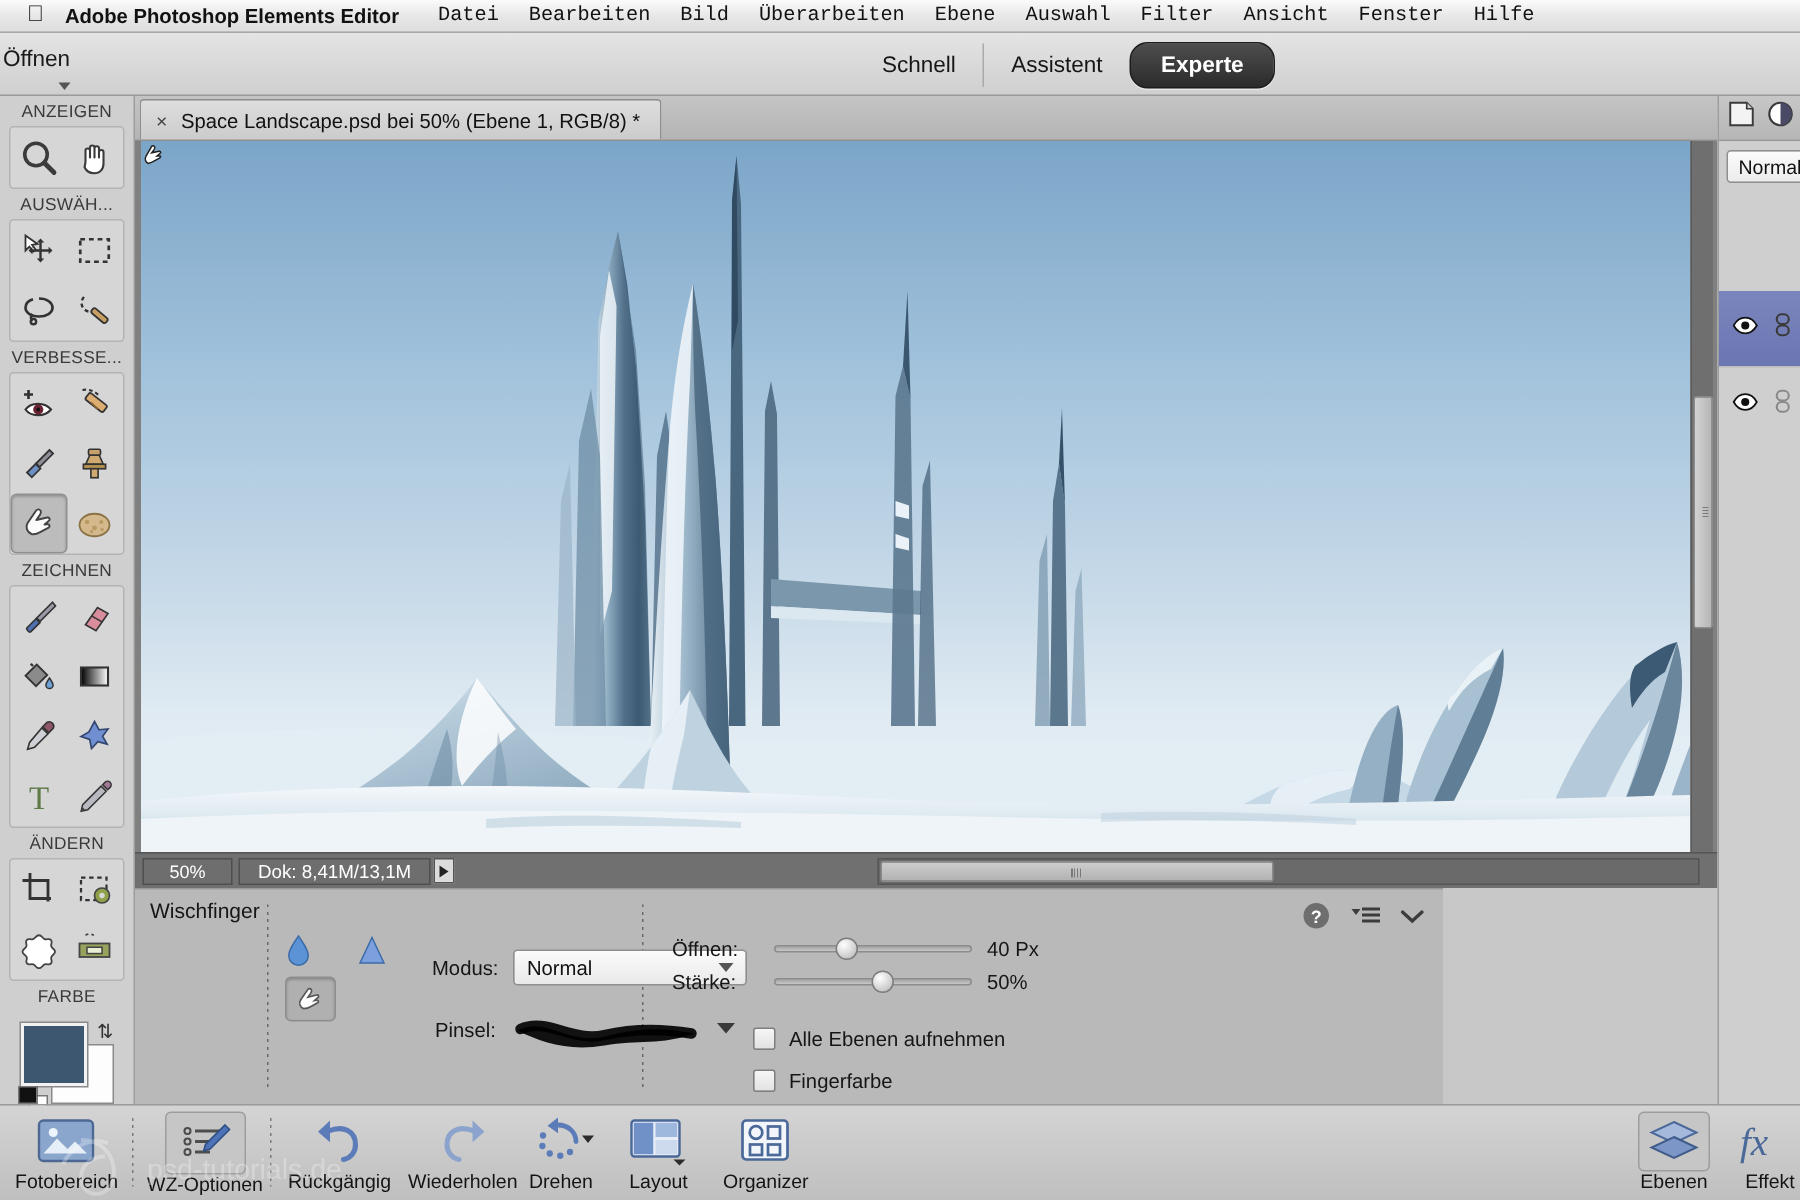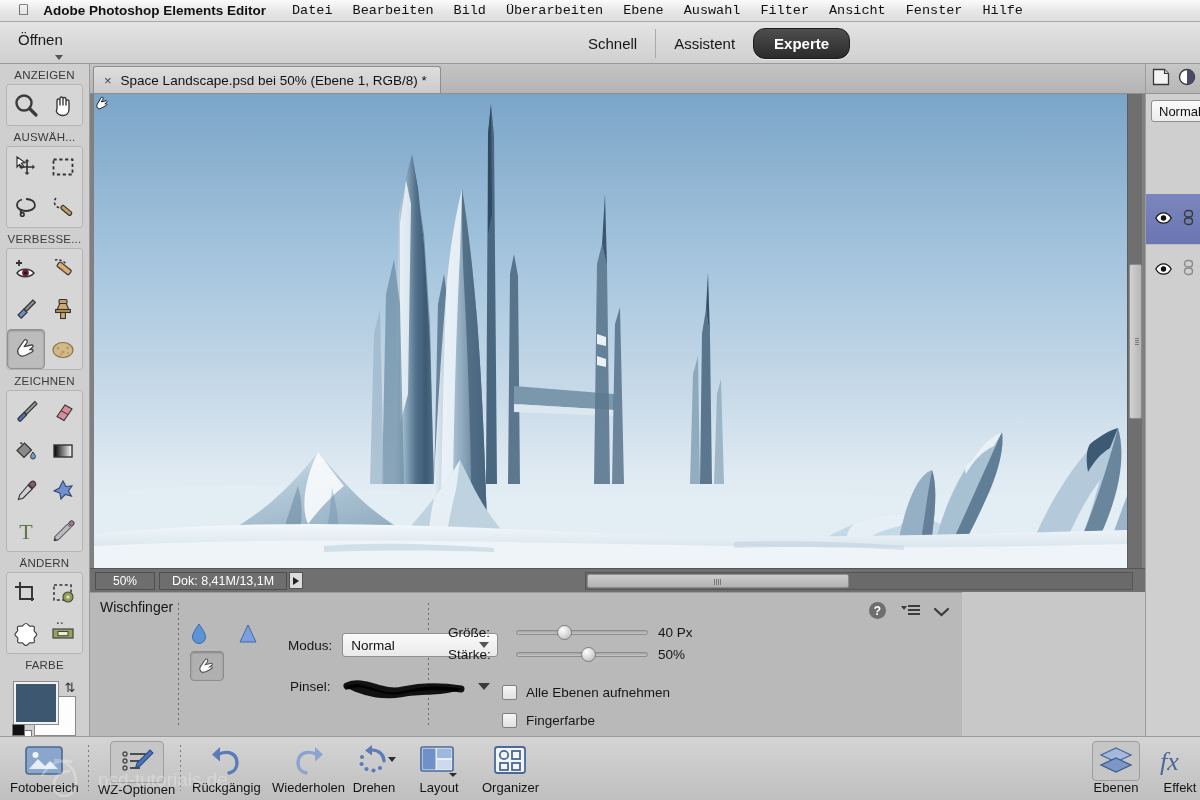--- a/index.html
+++ b/index.html
@@ -23,21 +23,21 @@
   .menubar .appname { font-weight:bold; margin-right:16px; }
   .menubar .mi { padding:0 10px; white-space:nowrap;font-family:Liberation Mono, monospace; }
 
   
   .modebar {
     position:absolute; left:0; top:22px; width:1200px; height:42px;
     background:linear-gradient(#e4e4e4,#cfcfcf);
     border-bottom:1px solid #9a9a9a;
   }
   .openbtn {
-    position:absolute; left:18px; top:9px;
+    position:absolute; left:2px; top:9px;
     font-size:15px; color:#1a1a1a; display:flex; align-items:flex-end; gap:7px;flex-direction:column;
   }
   .caret-dn { width:0;height:0;border-left:4px solid transparent;border-right:4px solid transparent;border-top:5px solid #555; }
   .modes {
     position:absolute; left:570px; top:0; height:42px;
     display:flex; align-items:center;
   }
   .mode {
     font-size:15px; color:#161616; padding:6px 18px; font-weight:500;
   }
@@ -609,21 +609,21 @@
         </svg>
       </div>
       <span>
         <svg width="14" height="10" viewBox="0 0 14 10">
             <path d="M1 2h12L7 9z" fill="#3a3a3a"></path>
           </svg>
       </span>
     </div>
 
     <div class="slider-row" style="left:358px; top:32px;">
-      <span class="lbl" style="width:58px">Größe:</span>
+      <span class="lbl" style="width:58px">Öffnen:</span>
       <div class="track">
           <span class="knob" style="left:31%"></span>
         </div>
       <span class="val">40 Px</span>
     </div>
 
     <div class="slider-row" style="left:358px; top:54px;">
       <span class="lbl" style="width:58px">Stärke:</span>
       <div class="track">
           <span class="knob" style="left:49%"></span>

